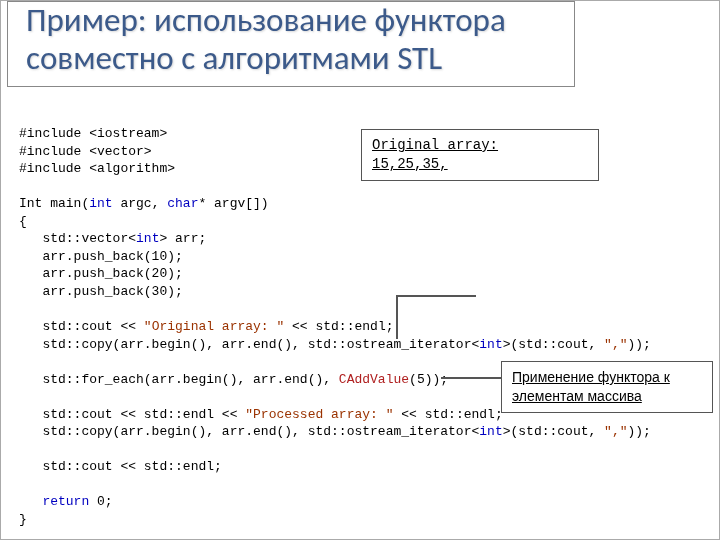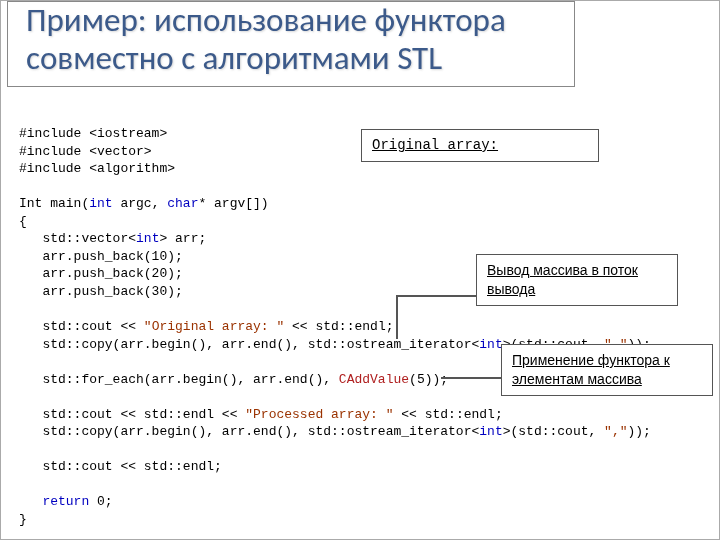--- a/index.html
+++ b/index.html
@@ -100,26 +100,24 @@
 <span><span>   std::copy(arr.begin(), arr.end(), std::ostream_iterator&lt;</span><span class="kw">int</span><span>&gt;(std::cout, </span><span class="str">","</span><span>));</span></span>
 <span></span>
 <span>   std::cout &lt;&lt; std::endl;</span>
 <span></span>
 <span><span>   </span><span class="kw">return</span><span> 0;</span></span>
 <span>}</span></div>
   </div>
 
   <div class="callout" style="left:360px; top:128px; width:216px;">
     <div>Original array:</div>
+    <div>15,25,35,</div>
   </div>
 
-  <div class="callout sans" style="left:475px; top:253px; width:180px;">
-    <span>Вывод массива в поток вывода</span>
-  </div>
   <div class="line-connector hline" style="left:395px; top:294px; width:80px;"></div>
   <div class="line-connector vline" style="left:395px; top:294px; height:44px;"></div>
 
-  <div class="callout sans" style="left:500px; top:343px; width:190px;">
+  <div class="callout sans" style="left:500px; top:360px; width:190px;">
     <span>Применение функтора к элементам массива</span>
   </div>
   <div class="line-connector hline" style="left:440px; top:376px; width:60px;"></div>
 
 </div>
 
 </body></html>

